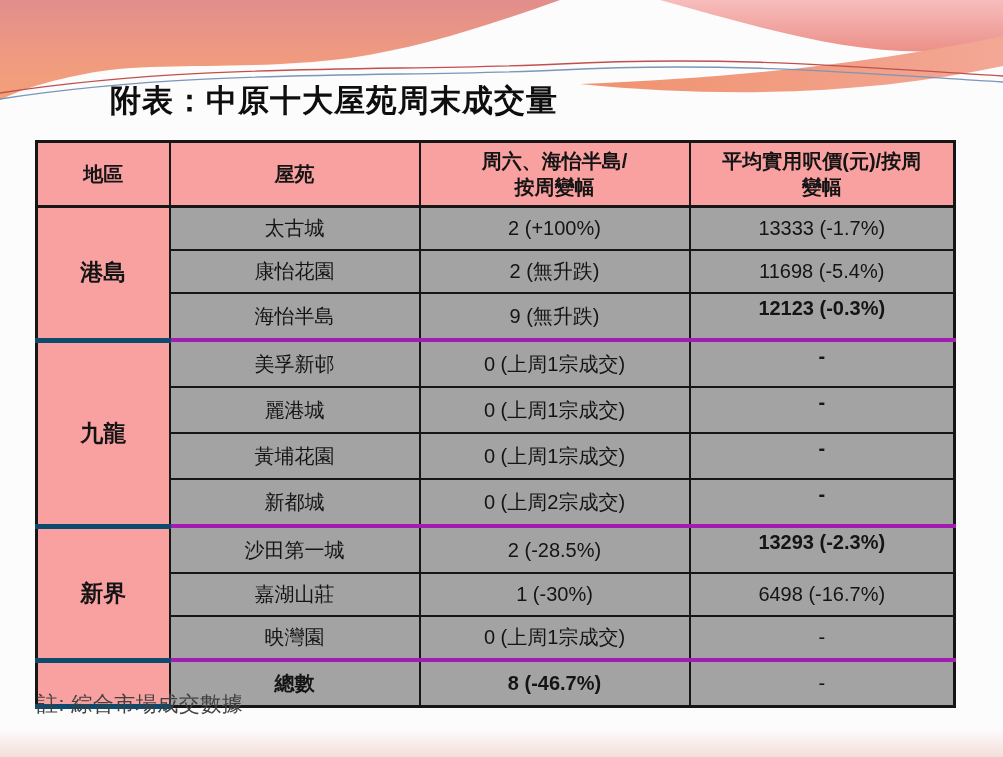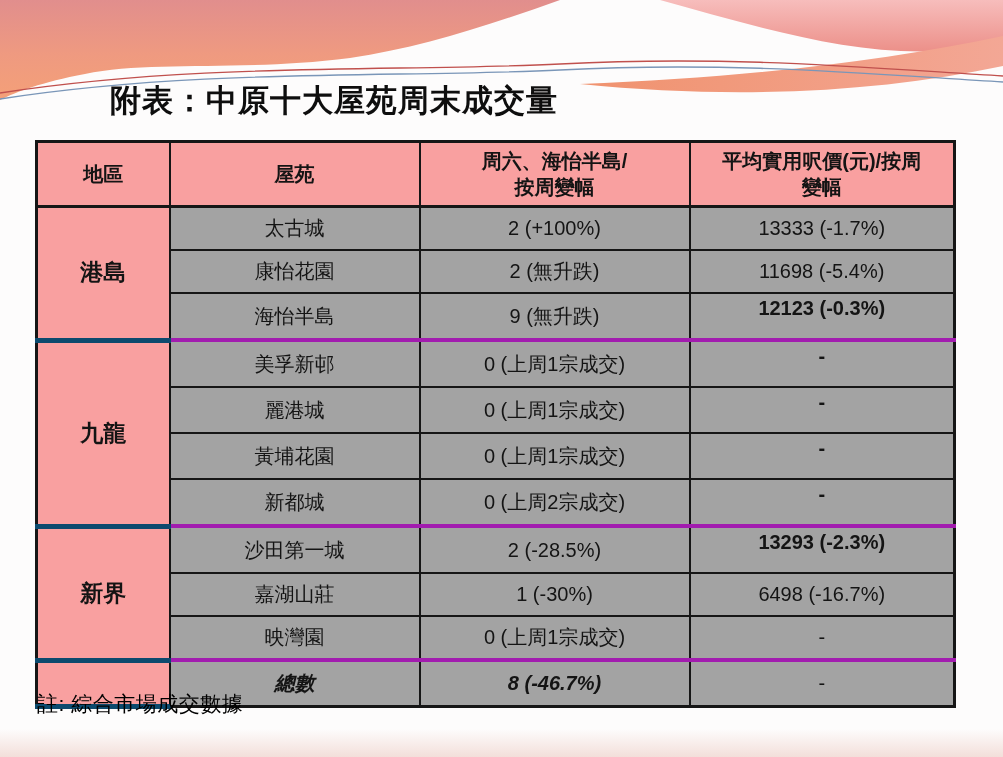--- a/index.html
+++ b/index.html
@@ -38,24 +38,24 @@
     border-bottom:3px solid #161616;
   }
   .estates tbody td { height:41px; background:#a3a3a3; }
   .pinkcell { background:#F9A0A0 !important; }
   td.region {
     font-weight:bold; font-size:23px;
     border-bottom:5px solid #0c4a6e;
   }
   tr.group-end td { border-bottom:4px solid #a21caf;margin-top:48px; }
   td.vtop { vertical-align:top; padding-top:3px;font-weight:bold; }
-  td.bold { font-weight:bold;font-style:italic; }
+  td.bold { font-weight:bold; }
   .note {
     position:absolute; left:37px; top:690px;
-    font-size:21px; color:#000000; letter-spacing:0.5px;
+    font-size:21px; color:#404040; letter-spacing:0.5px;
   }
 </style>
 </head>
 <body>
 
 <div class="slide">
 
   <svg class="banner" width="1003" height="140" viewBox="0 0 1003 140" aria-hidden="true">
     <defs>
       <linearGradient id="gMain" x1="0" y1="0" x2="0" y2="1">

